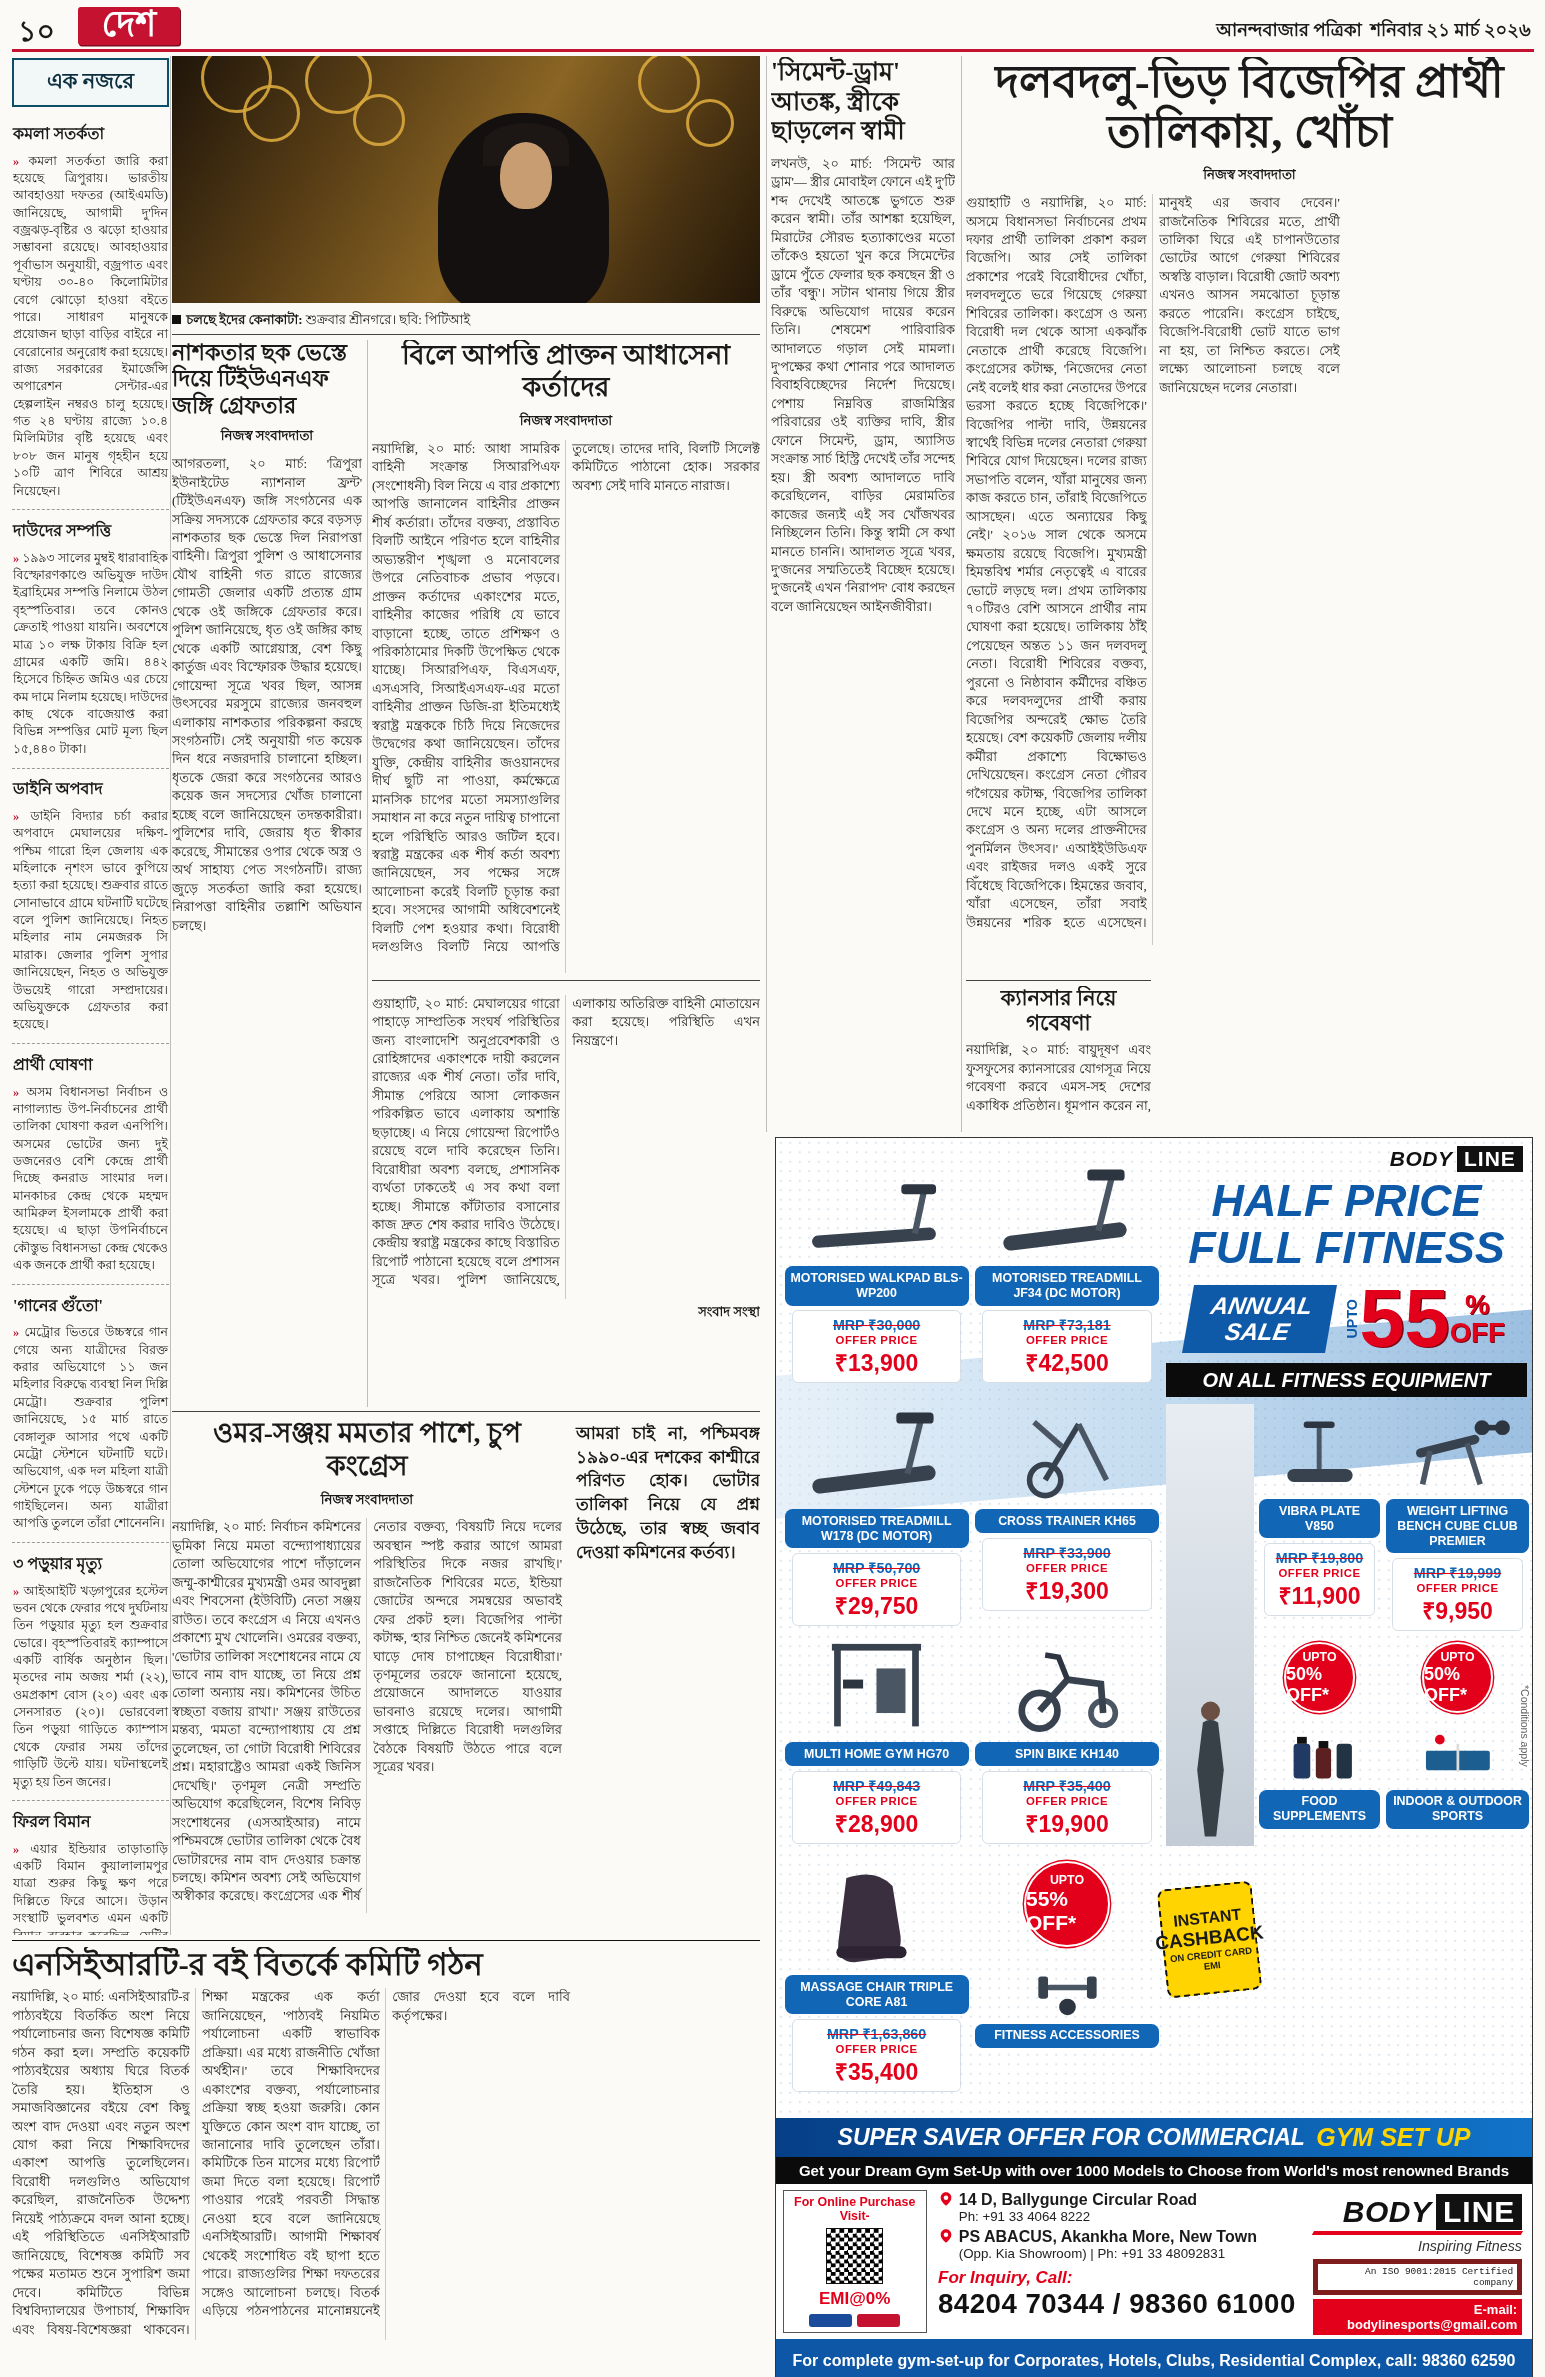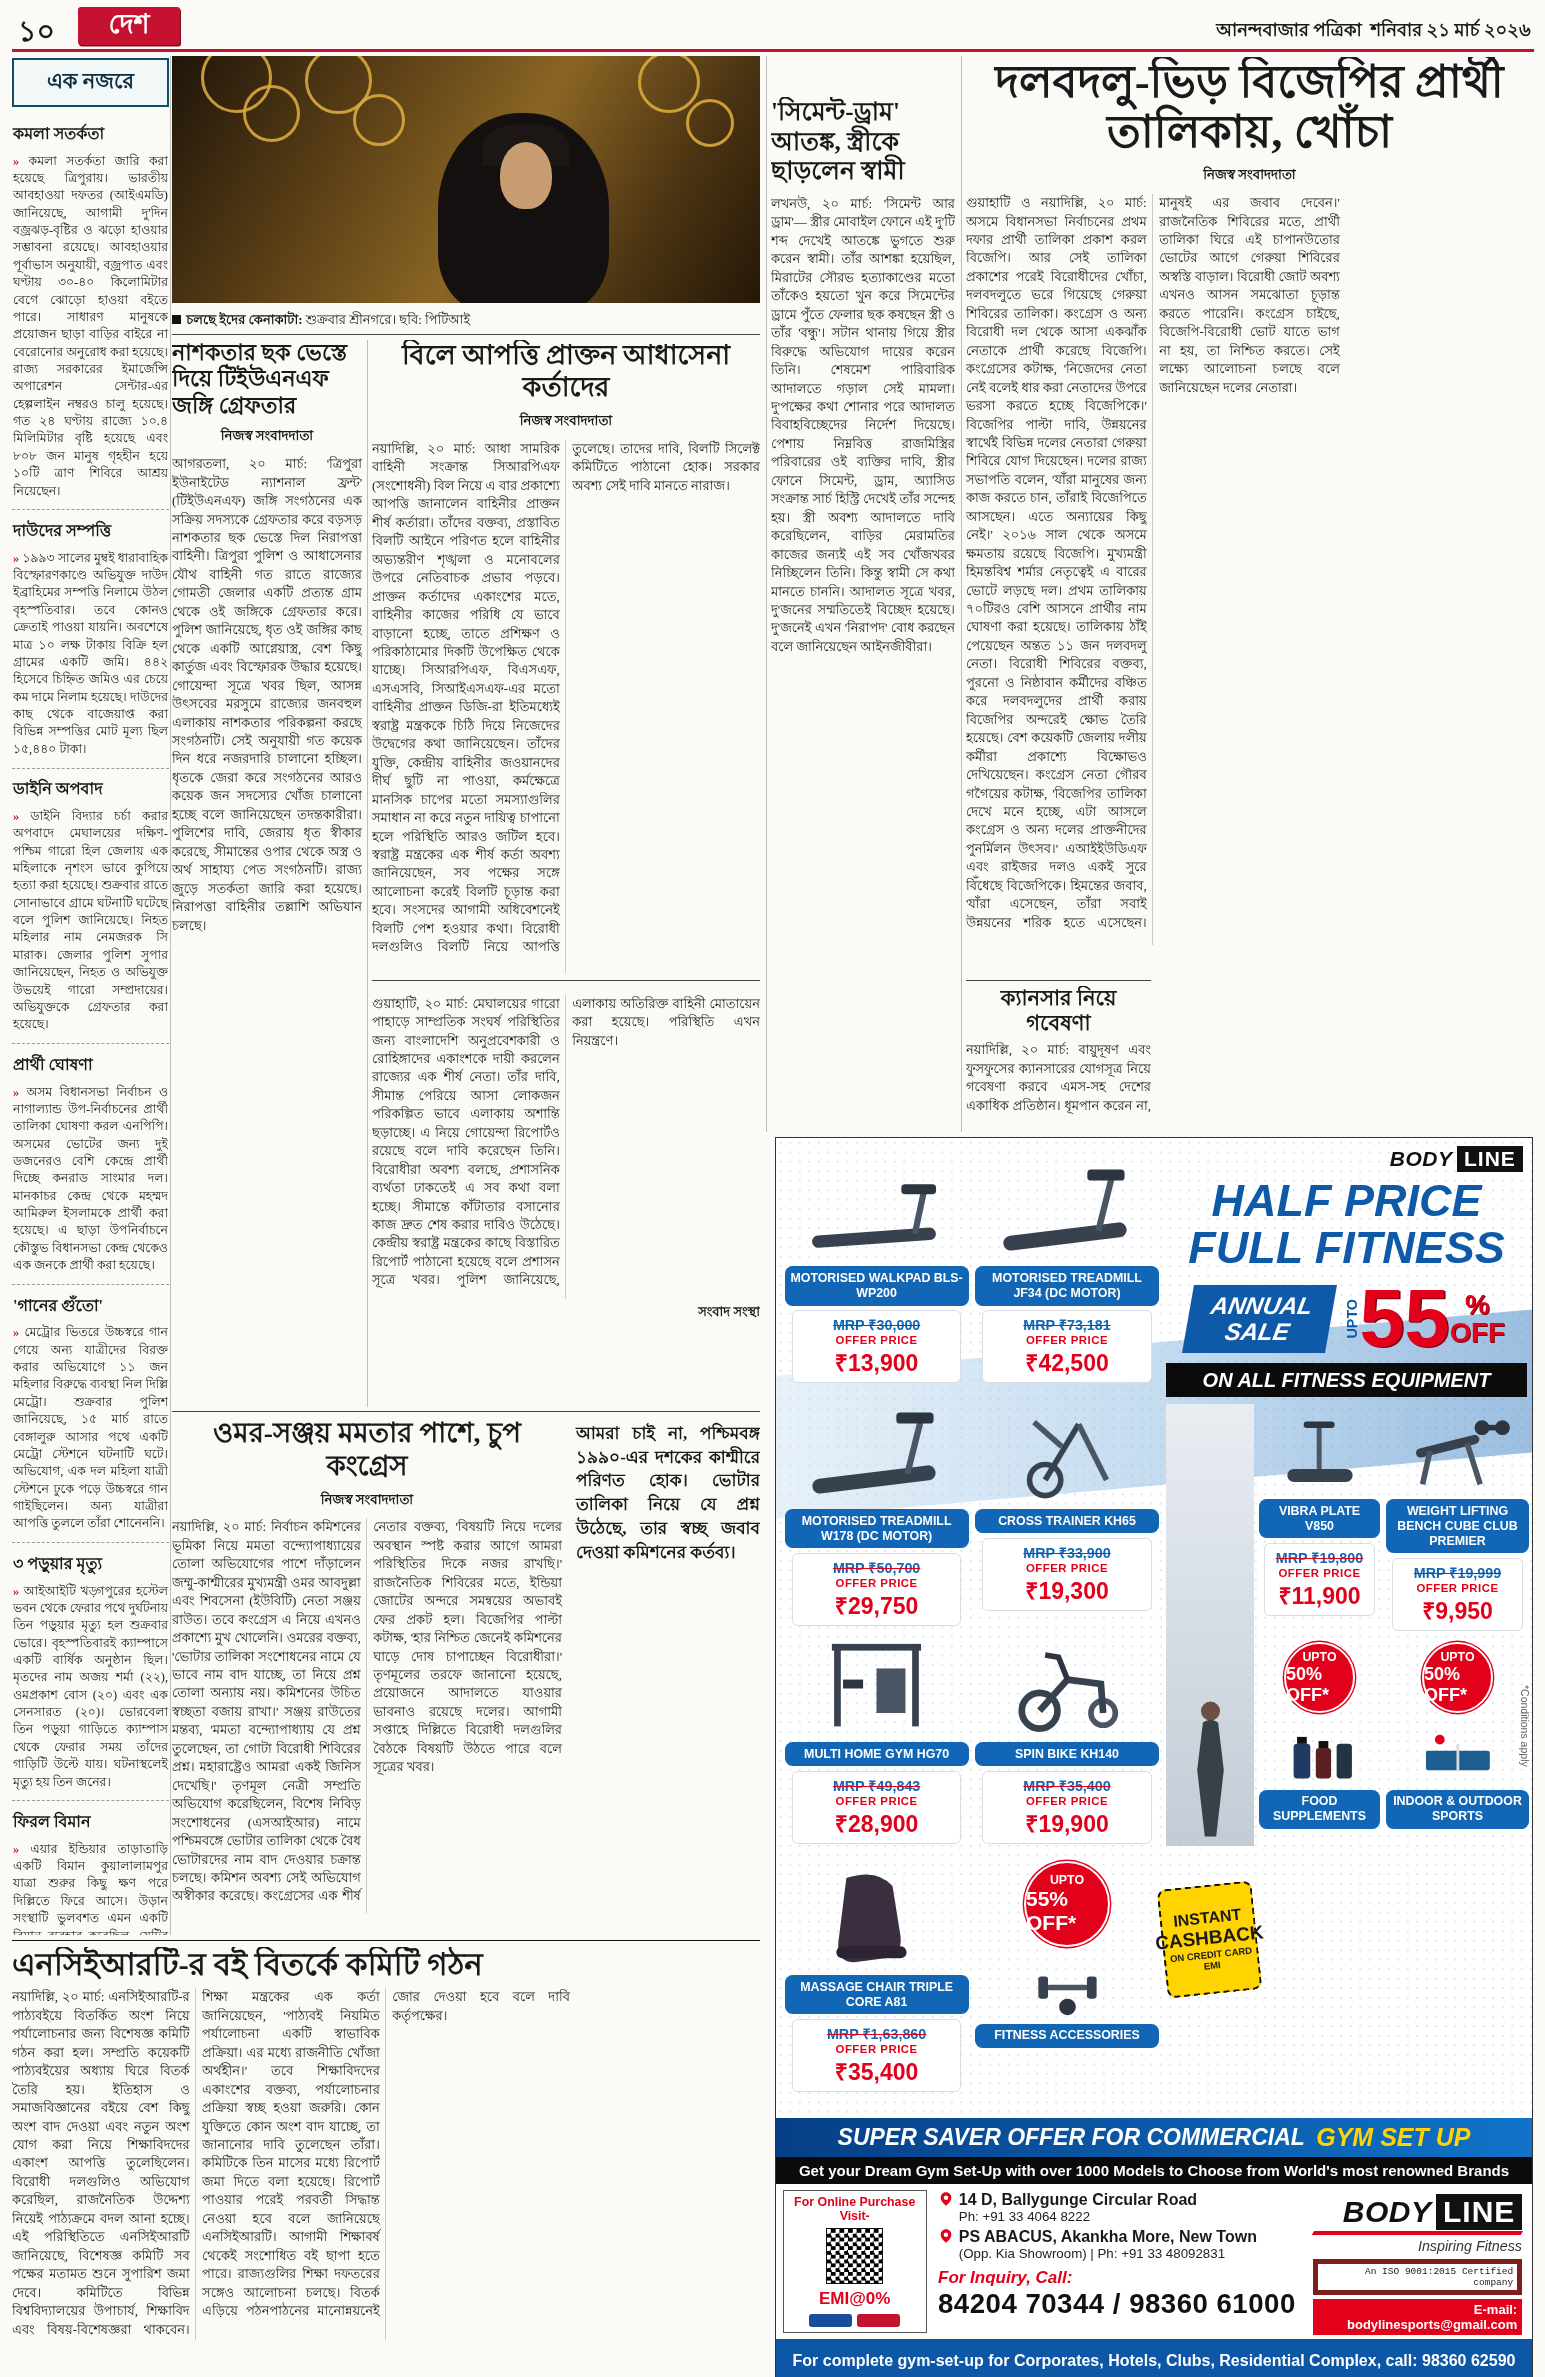--- a/index.html
+++ b/index.html
@@ -7,21 +7,21 @@
   body { width:1545px; height:2389px; position:relative; font-family:"Liberation Serif", serif; color:#1a1a1a; }
   #paper { position:absolute; inset:0; background:#fbfaf6; }
 
   .abs { position:absolute; }
   .vline { position:absolute; width:1px; background:#bdbdbd; }
   .hline { position:absolute; height:1px; background:#444; }
 
   
   #pagenum { left:18px; top:9.5px; font-size:28.5px; font-weight:bold; }
   #section-logo { left:78px; top:6.7px; width:102px; height:38px; background:#c41230; color:#fff;
-    display:flex; align-items:center; justify-content:center; font-size:27px; font-weight:bold;
+    display:flex; align-items:center; justify-content:center; font-size:36px; font-weight:bold;
     border-radius:2.9px; box-shadow:1px 1.4px 0 #7d0c1f;}
   #masthead { right:14.3px; top:16px; font-size:18px; font-weight:bold; }
   #masthead .date { font-weight:bold; margin-left:8.6px; }
   #head-rule { left:12px; top:49px; width:1522px; height:3.3px; background:#c41230; }
 
   
   #sidebar { left:12px; top:58px; width:157px; height:1877px; overflow:hidden; }
   #sidebar-title { border:2.4px solid #0d4f66; padding:4.8px 2.9px; text-align:center;
     font-size:21px; font-weight:bold; color:#0d2f3f; background:#f2f7f8; margin-bottom:6.7px;}
   .brief { border-bottom:1px dashed #9a9a9a; padding:7.6px 1px 9.5px 1px; }
@@ -49,21 +49,21 @@
   .byline { text-align:center; font-weight:bold; font-size:13.3px; margin:7.6px 0 6.7px 0; }
   .bodytxt { font-size:13px; line-height:1.42; text-align:justify; column-gap:12.4px;
     column-rule:0.5px solid #c9c9c9; column-fill:auto; height:100%; }
   .agency { text-align:right; font-weight:bold; }
 
   #a-militant { left:172px; top:340px; width:190px; height:1064px; }
   #a-militant .hl { font-size:22.3px; }
   #a-bill { left:372px; top:340px; width:388px; height:635px; }
   #a-bill .hl { font-size:27px; text-align:center; }
   #a-bill .bodytxt { column-count:2; }
-  #a-cement { left:771px; top:57px; width:184px; height:1073px;margin-top:40px; }
+  #a-cement { left:771px; top:57px; width:184px; height:1073px; }
   #a-cement .hl { font-size:25px; }
   #a-bjp { left:966px; top:57px; width:567px; height:920px; }
   #a-bjp .hl { font-size:45px; text-align:center; line-height:1.12; }
   #a-bjp .bodytxt { column-count:3; }
   #a-unrest { left:372px; top:986px; width:388px; height:418px; }
   #a-unrest .hl { font-size:22px; width:189px; }
   #a-unrest .bodytxt { column-count:2; }
   #a-cancer { left:966px; top:986px; width:185px; height:143px; }
   #a-cancer .hl { font-size:21px; text-align:center; }
   #a-omar { left:172px; top:1417px; width:588px; height:516px; }

